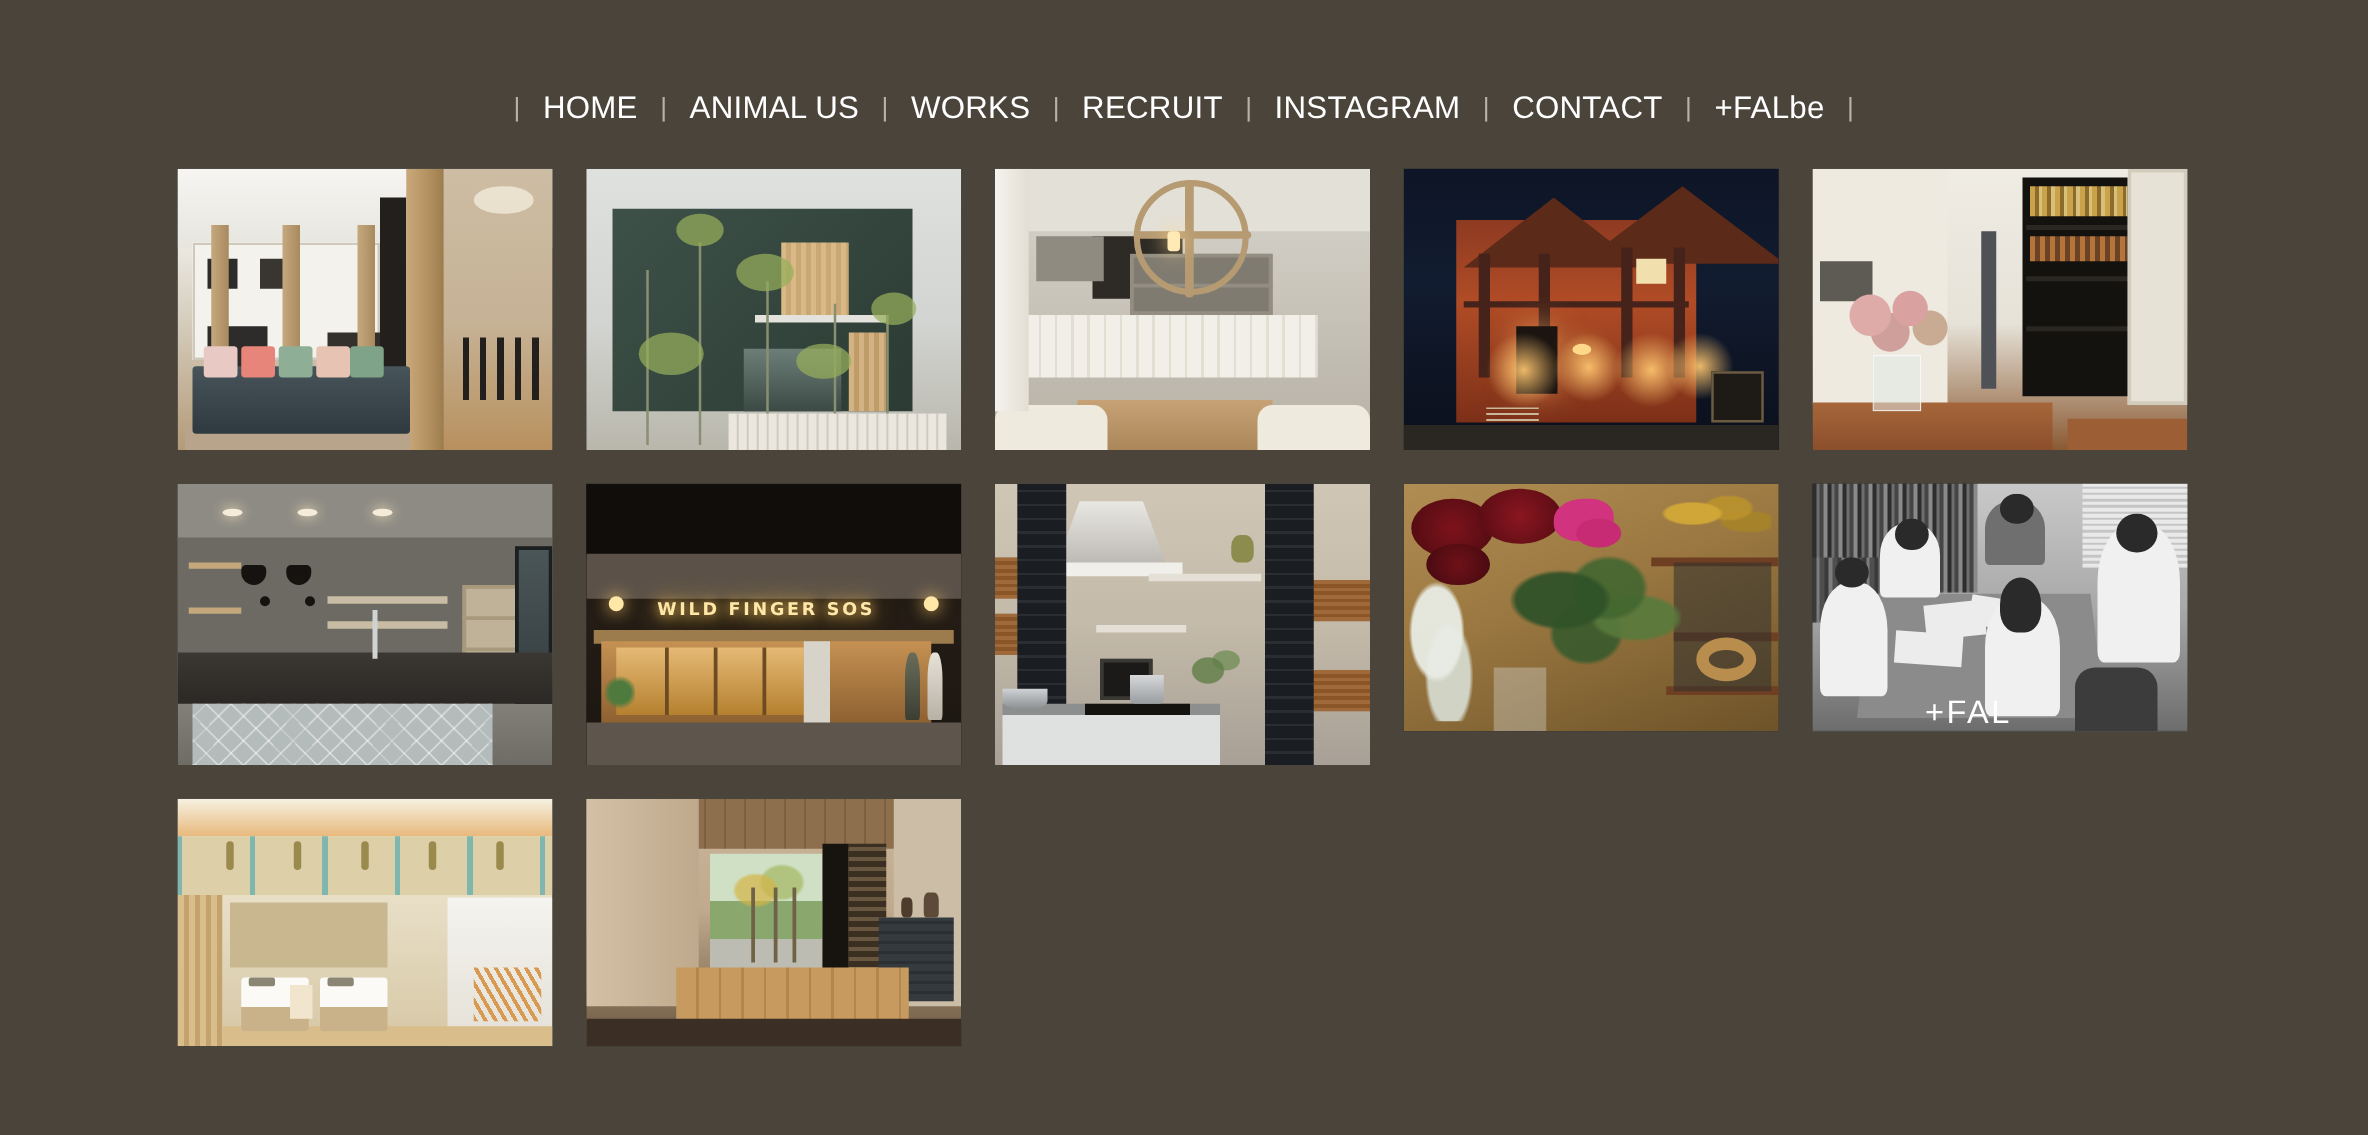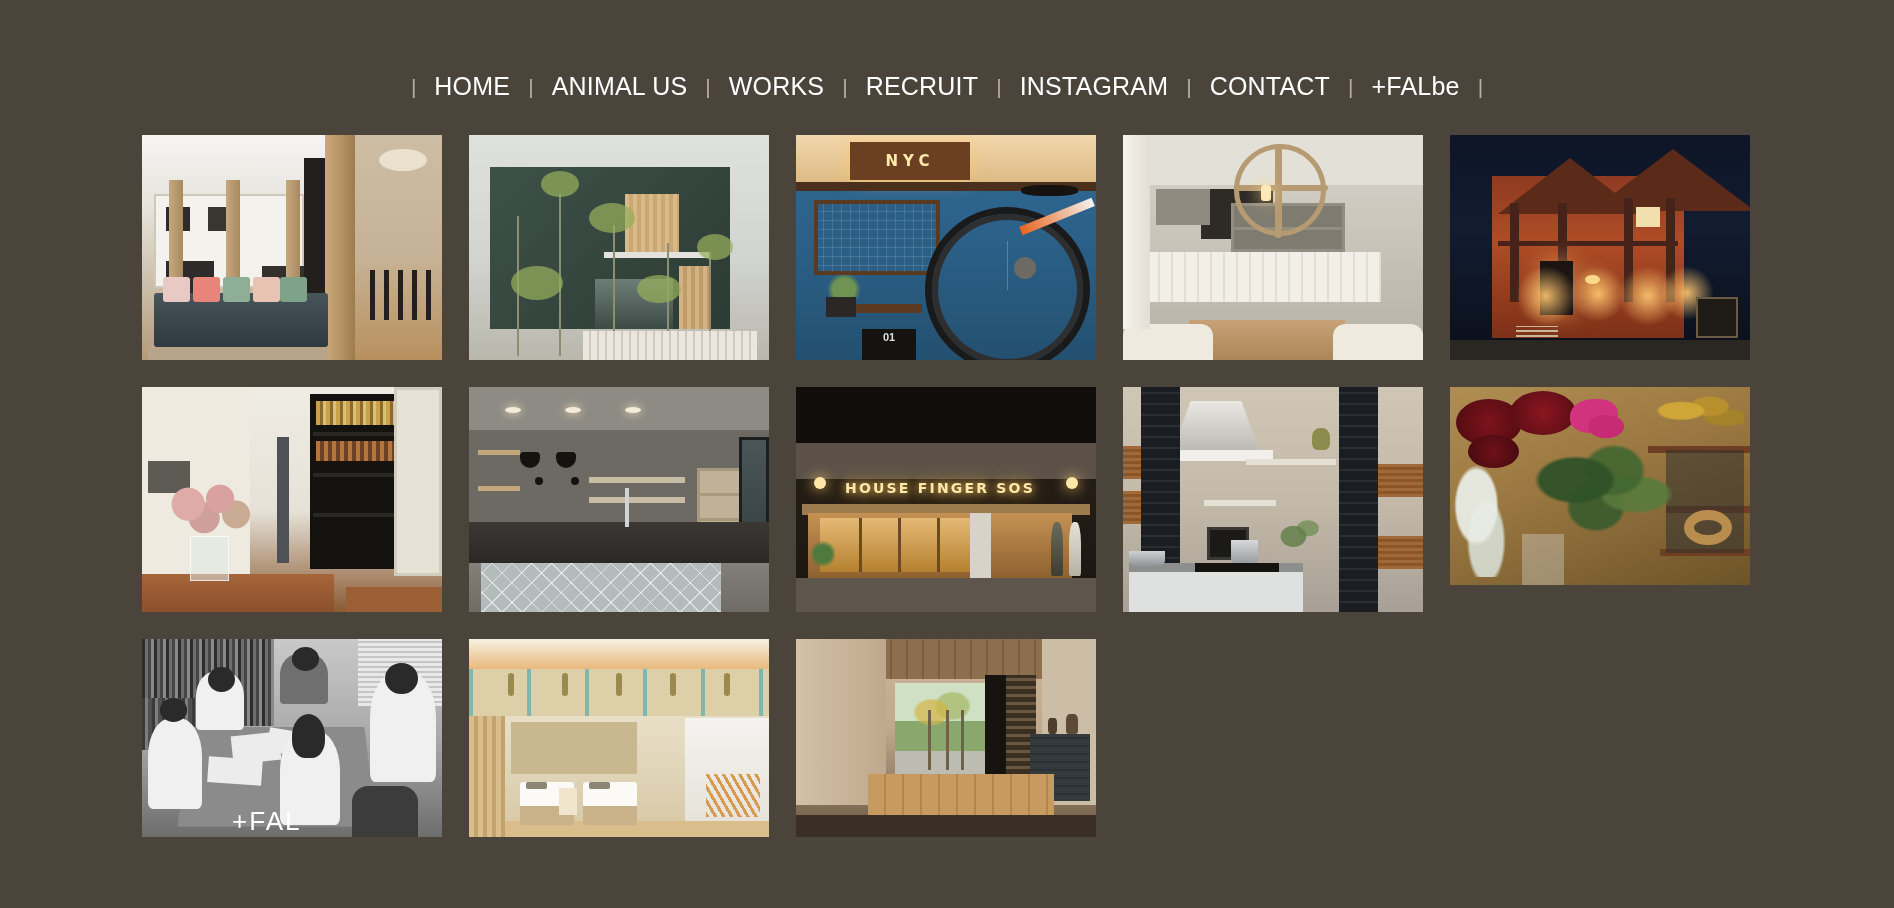--- a/index.html
+++ b/index.html
@@ -505,36 +505,20 @@
           <div class="tree t5"></div>
         <div class="leaf" style="left:24%;top:16%;width:38px;height:26px;"></div>
         <div class="leaf" style="left:40%;top:30%;width:46px;height:30px;"></div>
         <div class="leaf" style="left:14%;top:58%;width:52px;height:34px;"></div>
         <div class="leaf" style="left:56%;top:62%;width:44px;height:28px;"></div>
         <div class="leaf" style="left:76%;top:44%;width:36px;height:26px;"></div>
         <div class="brk"></div>
       </div>
     </a>
 
-    <a class="cell">
-      <div class="art ph-nyc">
-        <div class="top"></div>
-        <div class="nyc">NYC</div>
-        <div class="ledge"></div>
-          <div class="board"></div>
-        <div class="wheel"></div>
-          <div class="hub"></div>
-          <div class="frame"></div>
-          <div class="saddle"></div>
-        <div class="plant"></div>
-          <div class="pot"></div>
-          <div class="sh2"></div>
-        <div class="blk01">01</div>
-      </div>
-    </a>
 
     <a class="cell">
       <div class="art ph-dine">
         <div class="ceil"></div>
           <div class="darkw"></div>
           <div class="hood"></div>
           <div class="cab"></div>
         <div class="bar"></div>
         <div class="globe"></div>
           <div class="bulb"></div>
@@ -609,21 +593,21 @@
           <div class="tile"></div>
       </div>
     </a>
 
     <a class="cell">
       <div class="art ph-wild">
         <div class="upper"></div>
           <div class="beam"></div>
         <div class="moon mo1"></div>
           <div class="moon mo2"></div>
-        <div class="sign">HOUSE FINGER SOS</div>
+        <div class="sign">WILD FINGER SOS</div>
         <div class="awn"></div>
           <div class="front"></div>
           <div class="winrow"></div>
         <div class="mull m1"></div>
           <div class="mull m2"></div>
           <div class="mull m3"></div>
         <div class="pillar"></div>
           <div class="surf2"></div>
           <div class="surf"></div>
         <div class="plant"></div>

